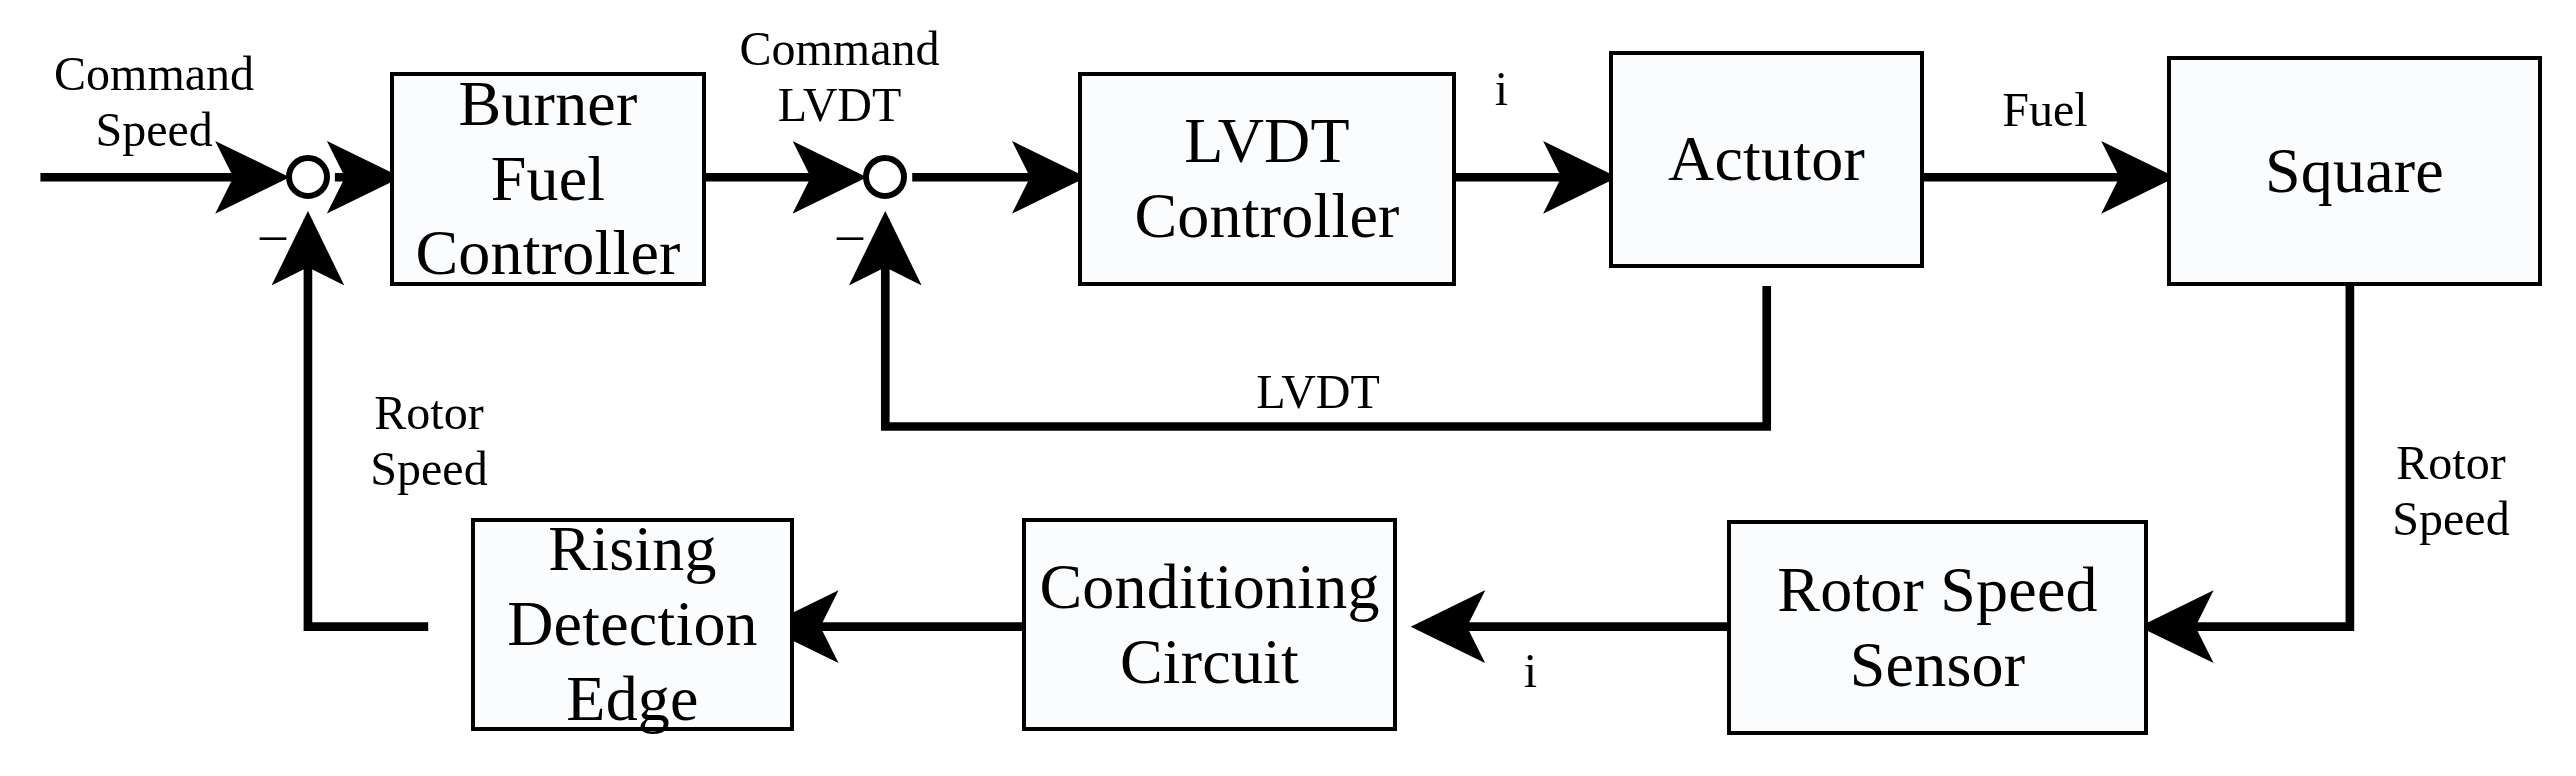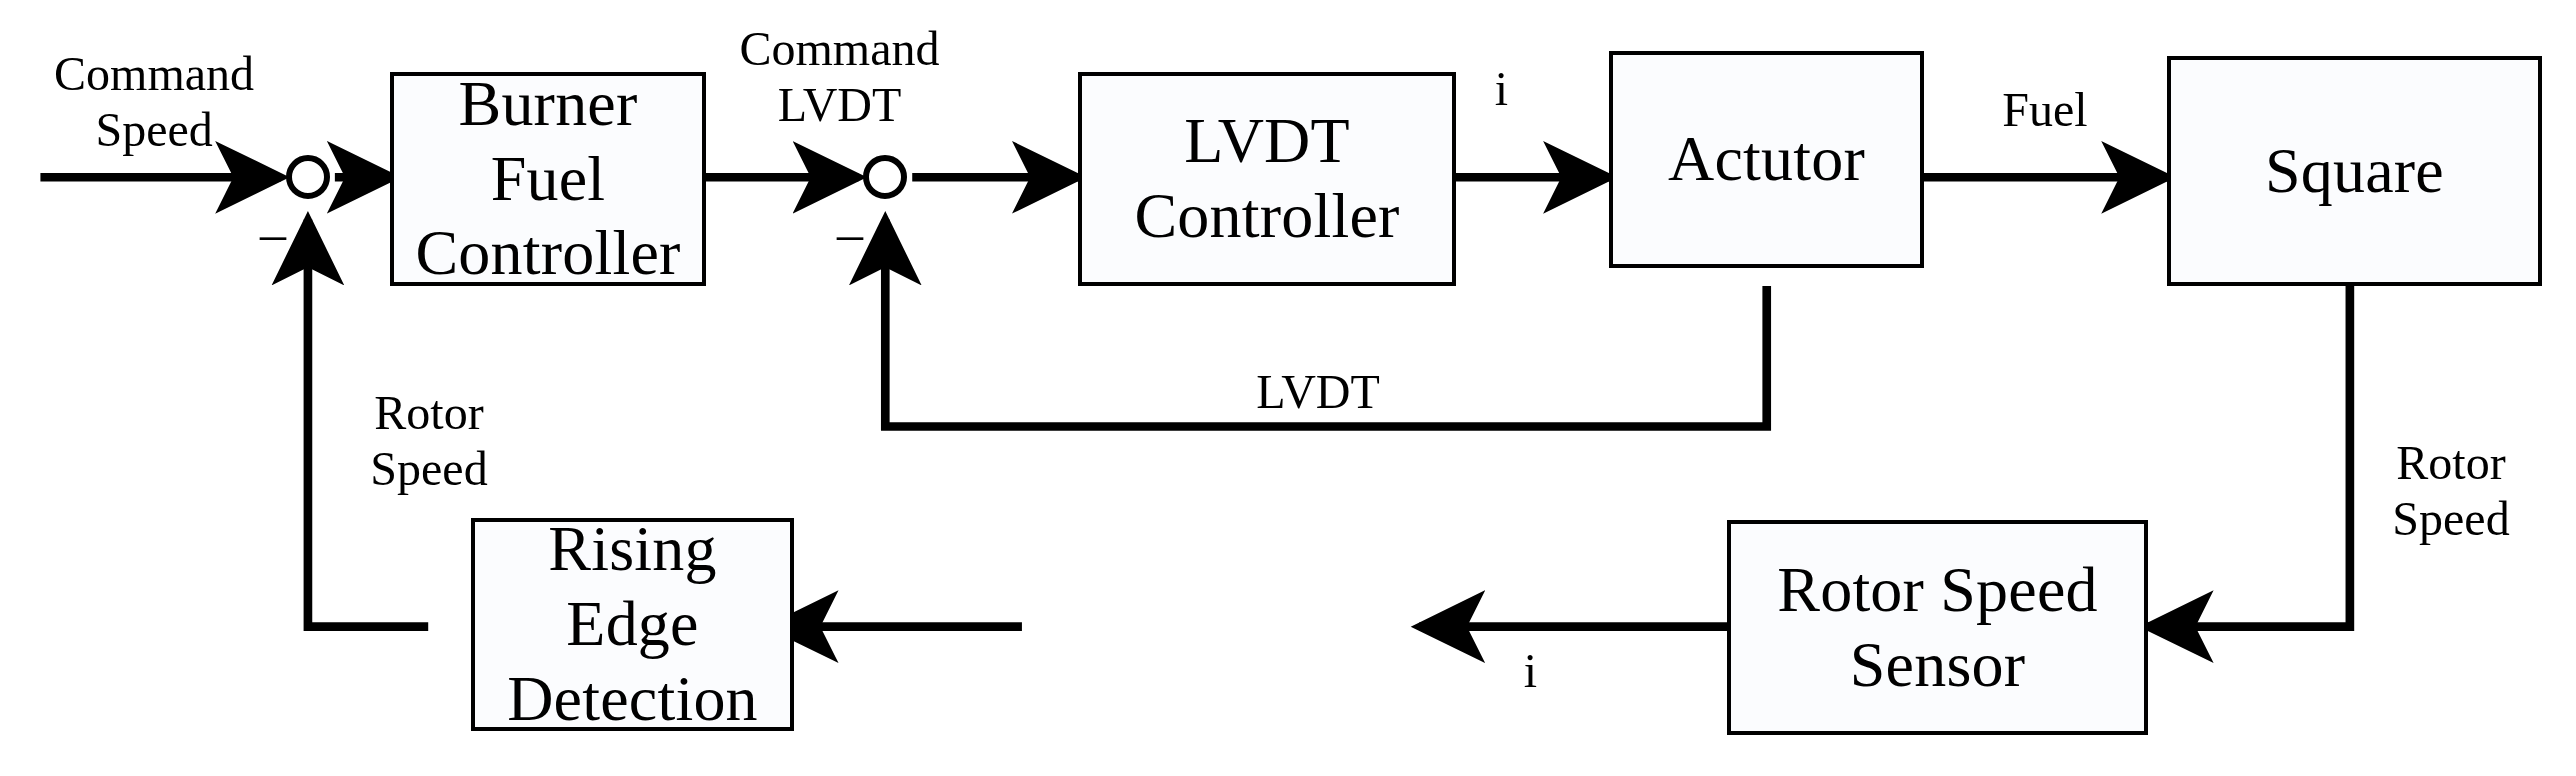--- a/index.html
+++ b/index.html
@@ -131,26 +131,32 @@
     </div>
   </div>
 
   <div class="blk" style="left:1727px; top:520px; width:421px; height:215px;">
     <div>
       <span>Rotor Speed</span>
       <span>Sensor</span>
     </div>
   </div>
 
+  <div class="blk" style="left:1022px; top:518px; width:375px; height:213px;">
+    <div>
+      <span>Conditioning</span>
+      <span>Circuit</span>
+    </div>
+  </div>
 
   <div class="blk" style="left:428px; top:518px; width:323px; height:213px;margin-left:43px;">
     <div>
       <span>Rising</span>
+      <span>Detection</span>
       <span>Edge</span>
-      <span>Detection</span>
     </div>
   </div>
 
   <div class="lbl" style="left:9.6px; top:46px; width:289px;">Command
 Speed</div>
 
   <div class="lbl" style="left:695px; top:21px; width:289px;">Command
 LVDT</div>
 
   <div class="lbl" style="left:1463px; top:61px; width:77px;">i</div>

